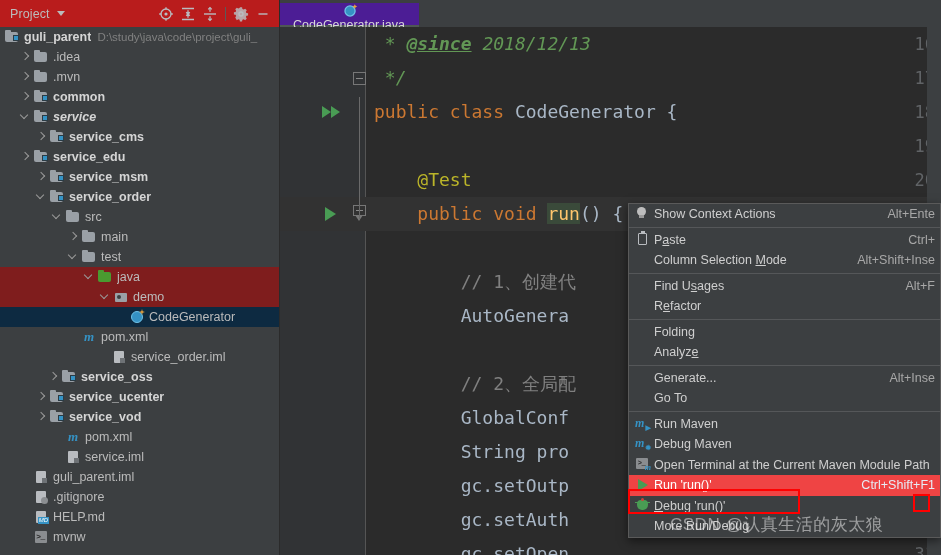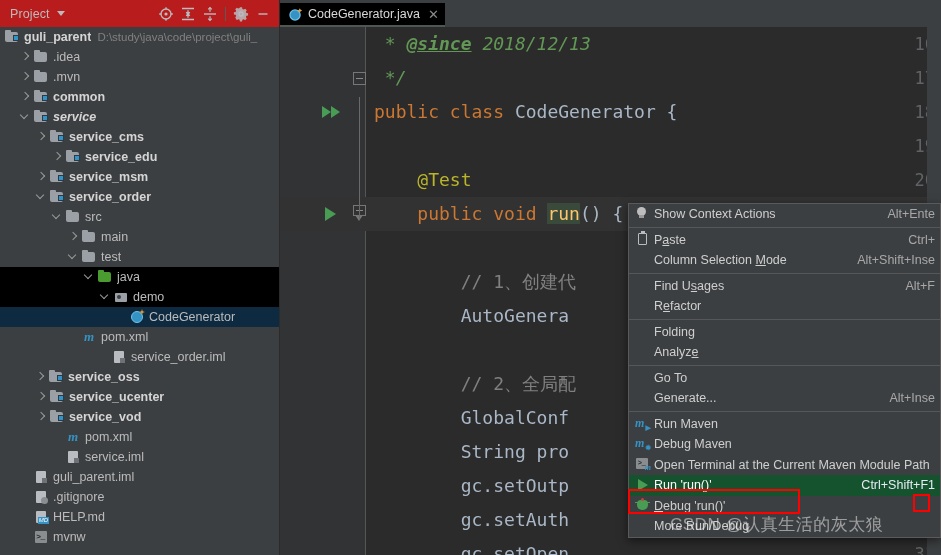--- a/index.html
+++ b/index.html
@@ -30,21 +30,21 @@
   #toolbar-icons{margin-left:auto;display:flex;align-items:center;gap:0px;}
   .tb-ico{width:22px;height:22px;display:flex;align-items:center;justify-content:center;}
   .tb-sep{width:1px;height:14px;background:#5a5a5a;margin:0 4px;}
 
   
   #tree{position:absolute;top:27px;left:0;right:0;bottom:0;}
   .row{
     height:20px;display:flex;align-items:center;white-space:nowrap;
     font-size:12.5px;color:#bbbbbb;position:relative;
   }
-  .row.src-root{background:#000000;}
+  .row.src-root{background:#7f1d1d;}
   .row.selected{background:#0d2a41;}
   .arrow{
     width:11px;height:11px;flex:0 0 11px;position:relative;margin-right:2px;
   }
   .arrow.right::before{
     content:"";position:absolute;left:2px;top:1.5px;width:5px;height:5px;
     border-right:1.4px solid #9a9a9a;border-top:1.4px solid #9a9a9a;
     transform:rotate(45deg);
   }
   .arrow.down::before{
@@ -117,22 +117,22 @@
     line-height:12px;text-align:center;font-family:"Liberation Mono",monospace;
   }
 
   
   #editor-area{
     position:absolute;left:280px;top:0;right:0;bottom:0;background:#2b2b2b;
   }
   #panel-divider{position:absolute;left:279px;top:0;width:1px;height:555px;background:#2b2b2b;}
   #tab-bar{height:27px;background:#3c3f41;display:flex;align-items:flex-end;}
   #tab{
-    height:24px;background:#000000;display:flex;align-items:center;
-    padding:0 6px 0 8px;box-sizing:border-box;border-bottom:2px solid #4e5754;
+    height:24px;background:#4c1d95;display:flex;align-items:center;
+    padding:0 6px 0 8px;box-sizing:border-box;border-bottom:2px solid #4e5754;flex-direction:column;
   }
   #tab-label{font-size:12.5px;color:#d8d8d8;margin:0 8px 0 5px;}
   #tab-close{color:#8a8a8a;font-size:13px;line-height:1;}
   .tabicon{width:15px;height:15px;position:relative;}
 
   #code-wrap{position:absolute;top:27px;left:0;right:0;bottom:0;background:#2b2b2b;}
   #gutter-num{
     position:absolute;left:0;top:0;width:40px;height:100%;
     background:#313335;
   }
@@ -178,21 +178,21 @@
   
   #context-menu{
     position:absolute;left:628px;top:203px;width:313px;
     background:#3c3f41;border:1px solid #5a5a5a;box-sizing:border-box;
     box-shadow:0 3px 9px rgba(0,0,0,.5);overflow:hidden;
   }
   .mi{
     height:20.5px;display:flex;align-items:center;padding-left:5px;
     font-size:12.5px;color:#cfcfcf;white-space:nowrap;position:relative;
   }
-  .mi.sel{background:#14532d;color:#ffffff;}
+  .mi.sel{background:#ef4444;color:#ffffff;}
   .mi .mico{width:20px;flex:0 0 20px;height:16px;position:relative;}
   .mi .mlabel{flex:1 1 auto;overflow:hidden;}
   .mi .msc{margin-left:auto;padding-right:5px;color:#a8a8a8;font-size:12.5px;}
   .mi.sel .msc{color:#e6ecf5;}
   .msep{height:1px;background:#555759;margin:2px 0;}
   .u{text-decoration:underline;}
 
   
   .bulb{position:absolute;left:3px;top:1px;width:9px;height:9px;border-radius:50%;background:#bdbdbd;}
   .bulb::after{content:"";position:absolute;left:2px;top:8px;width:5px;height:3px;background:#9a9a9a;}
@@ -314,21 +314,21 @@
             </span>
             <span class="lbl b">service</span>
           </div>
           <div class="row" style="padding-left: 36px;">
             <span class="arrow right"></span>
             <span class="ic">
               <i class="fold mod"></i>
             </span>
             <span class="lbl b">service_cms</span>
           </div>
-          <div class="row" style="padding-left: 52px;">
+          <div class="row" style="padding-left: 20px;">
             <span class="arrow right"></span>
             <span class="ic">
               <i class="fold mod"></i>
             </span>
             <span class="lbl b">service_edu</span>
           </div>
           <div class="row" style="padding-left: 36px;">
             <span class="arrow right"></span>
             <span class="ic">
               <i class="fold mod"></i>
@@ -391,21 +391,21 @@
             </span>
             <span class="lbl ">pom.xml</span>
           </div>
           <div class="row" style="padding-left: 98px;">
             <span class="arrow"></span>
             <span class="ic">
               <i class="file"></i>
             </span>
             <span class="lbl ">service_order.iml</span>
           </div>
-          <div class="row" style="padding-left: 35px;">
+          <div class="row" style="padding-left: 48px;">
             <span class="arrow right"></span>
             <span class="ic">
               <i class="fold mod"></i>
             </span>
             <span class="lbl b">service_oss</span>
           </div>
           <div class="row" style="padding-left: 36px;">
             <span class="arrow right"></span>
             <span class="ic">
               <i class="fold mod"></i>
@@ -586,26 +586,26 @@
         <span class="mico"></span>
         <span class="mlabel">Folding</span>
       </div>
       <div class="mi">
         <span class="mico"></span>
         <span class="mlabel">Analyz<span class="u">e</span></span>
       </div>
       <div class="msep"></div>
       <div class="mi">
         <span class="mico"></span>
-        <span class="mlabel">Go To</span>
-      </div>
-      <div class="mi">
-        <span class="mico"></span>
         <span class="mlabel">Generate...</span>
         <span class="msc">Alt+Inse</span>
+      </div>
+      <div class="mi">
+        <span class="mico"></span>
+        <span class="mlabel">Go To</span>
       </div>
       <div class="msep"></div>
       <div class="mi">
         <span class="mico">
           <i class="mvnico">m<span>▶</span></i>
         </span>
         <span class="mlabel">Run Maven</span>
       </div>
       <div class="mi">
         <span class="mico">

